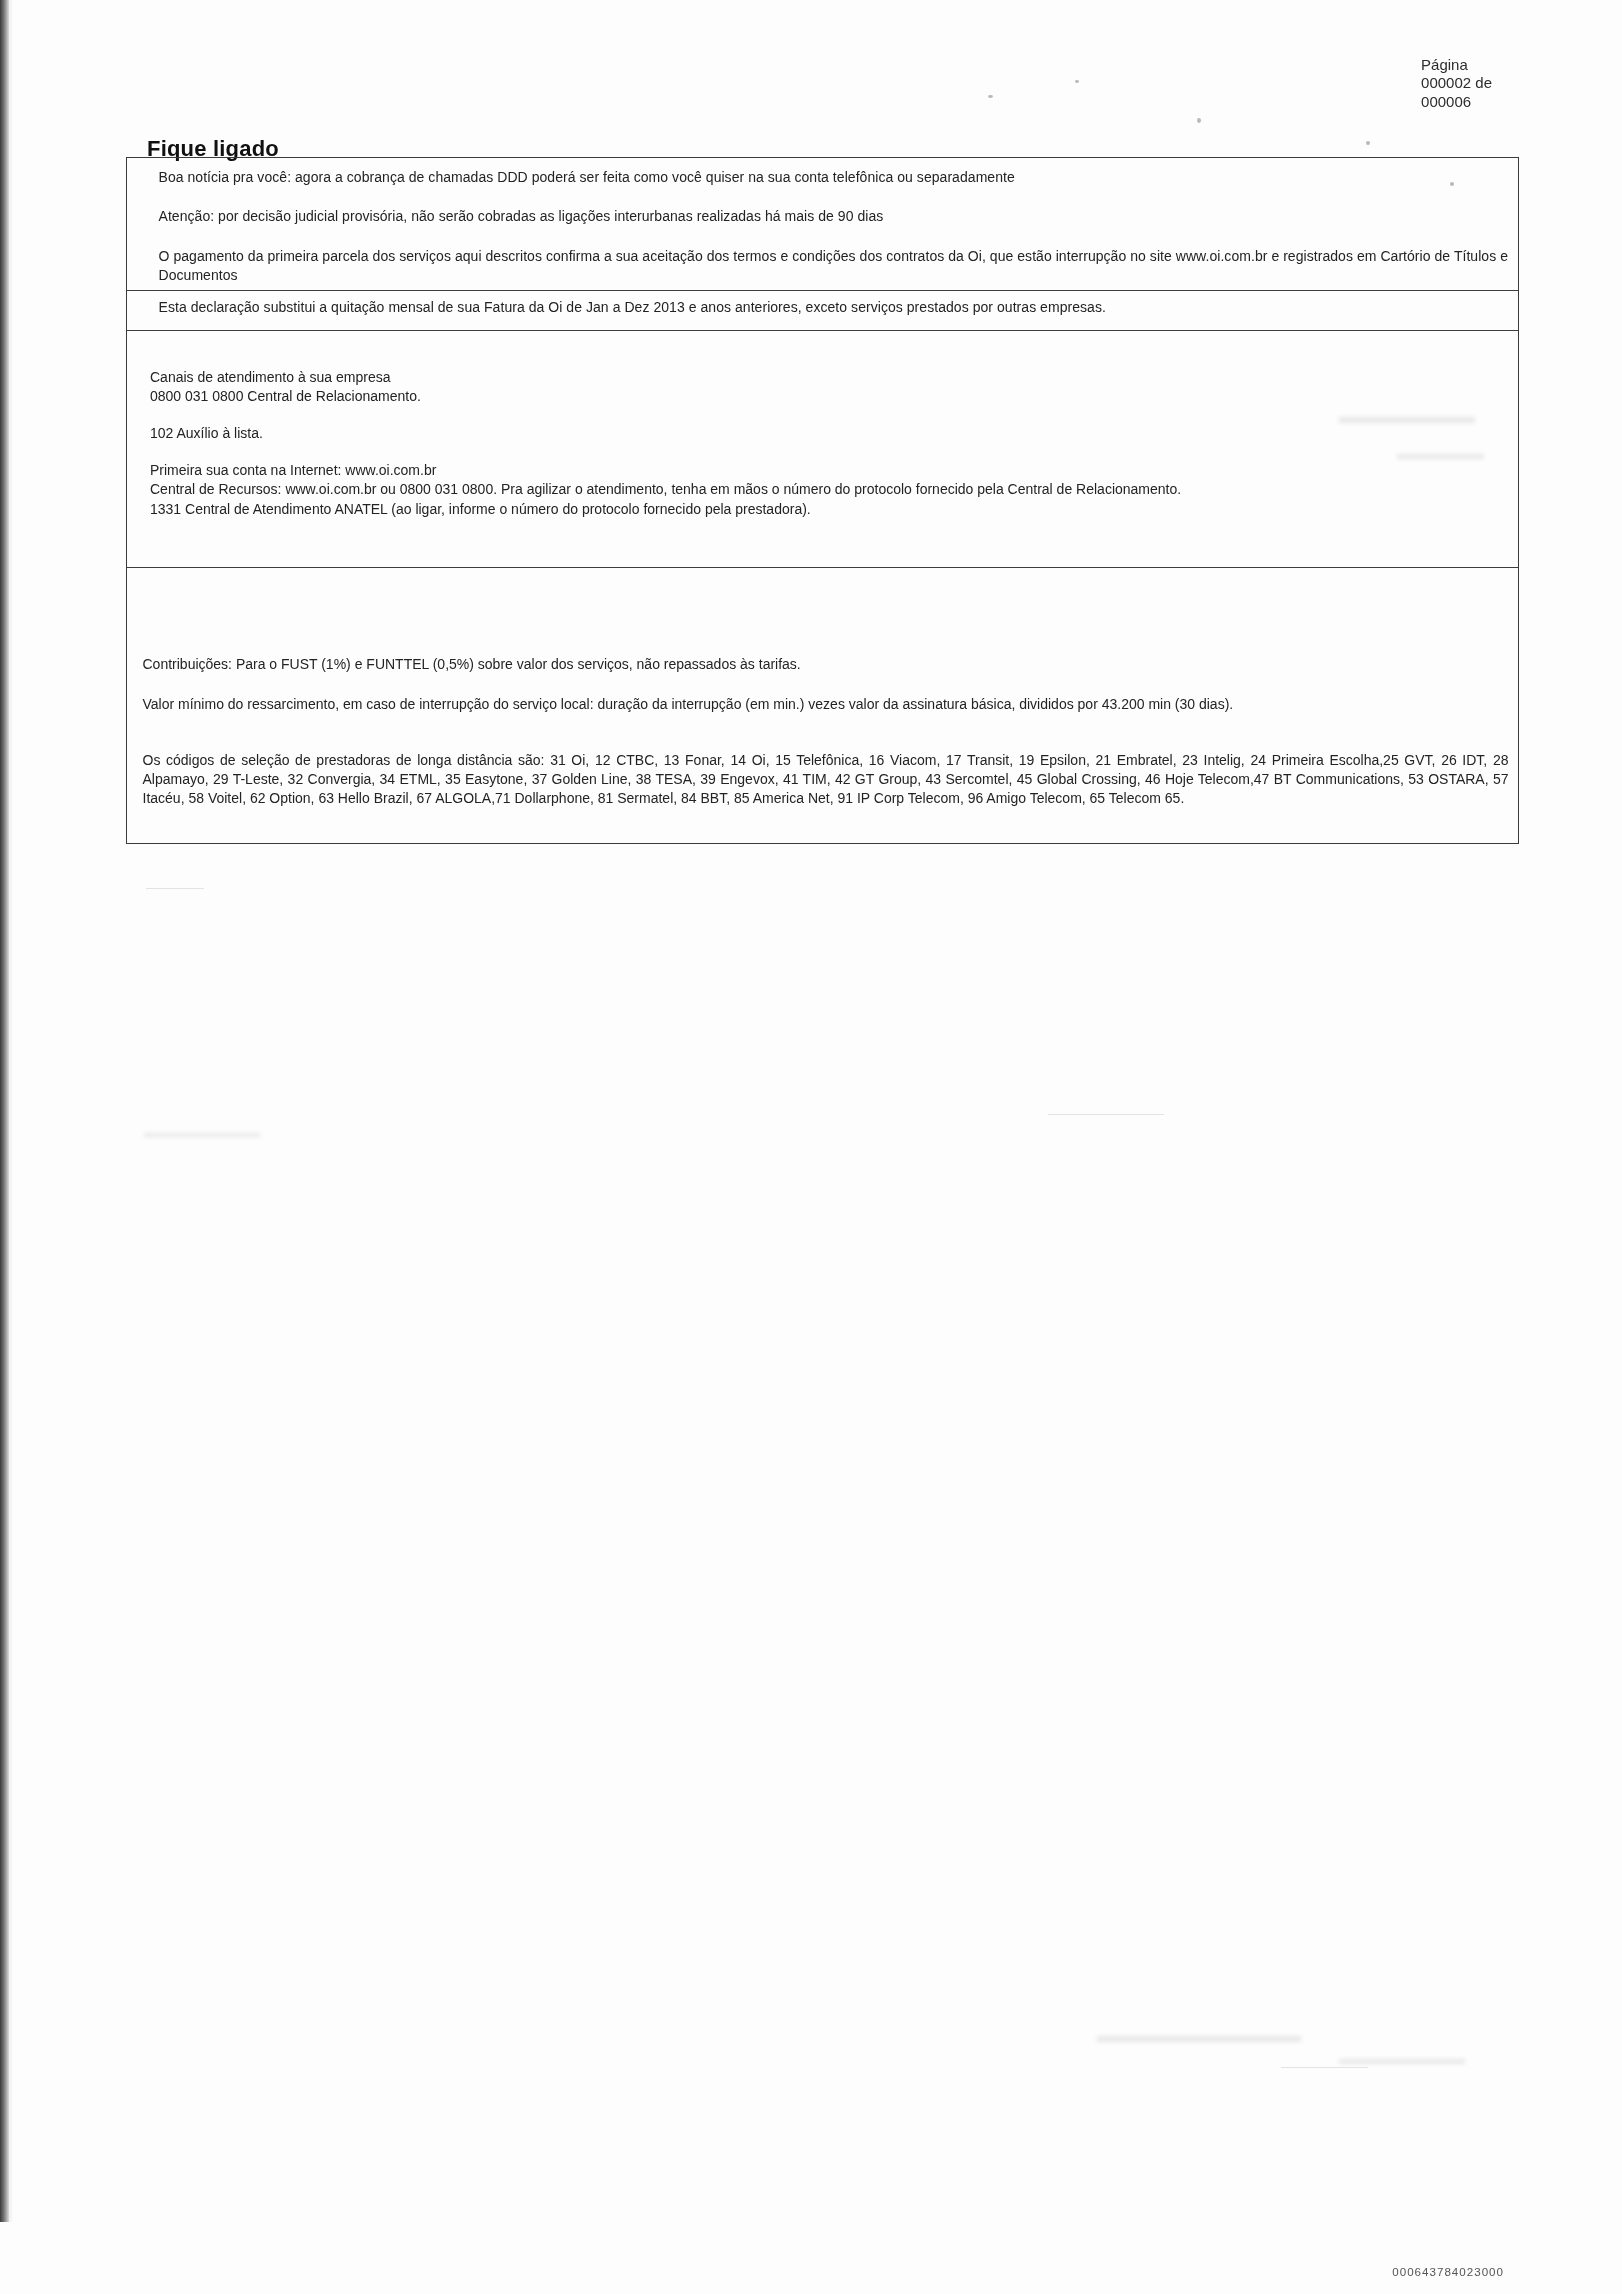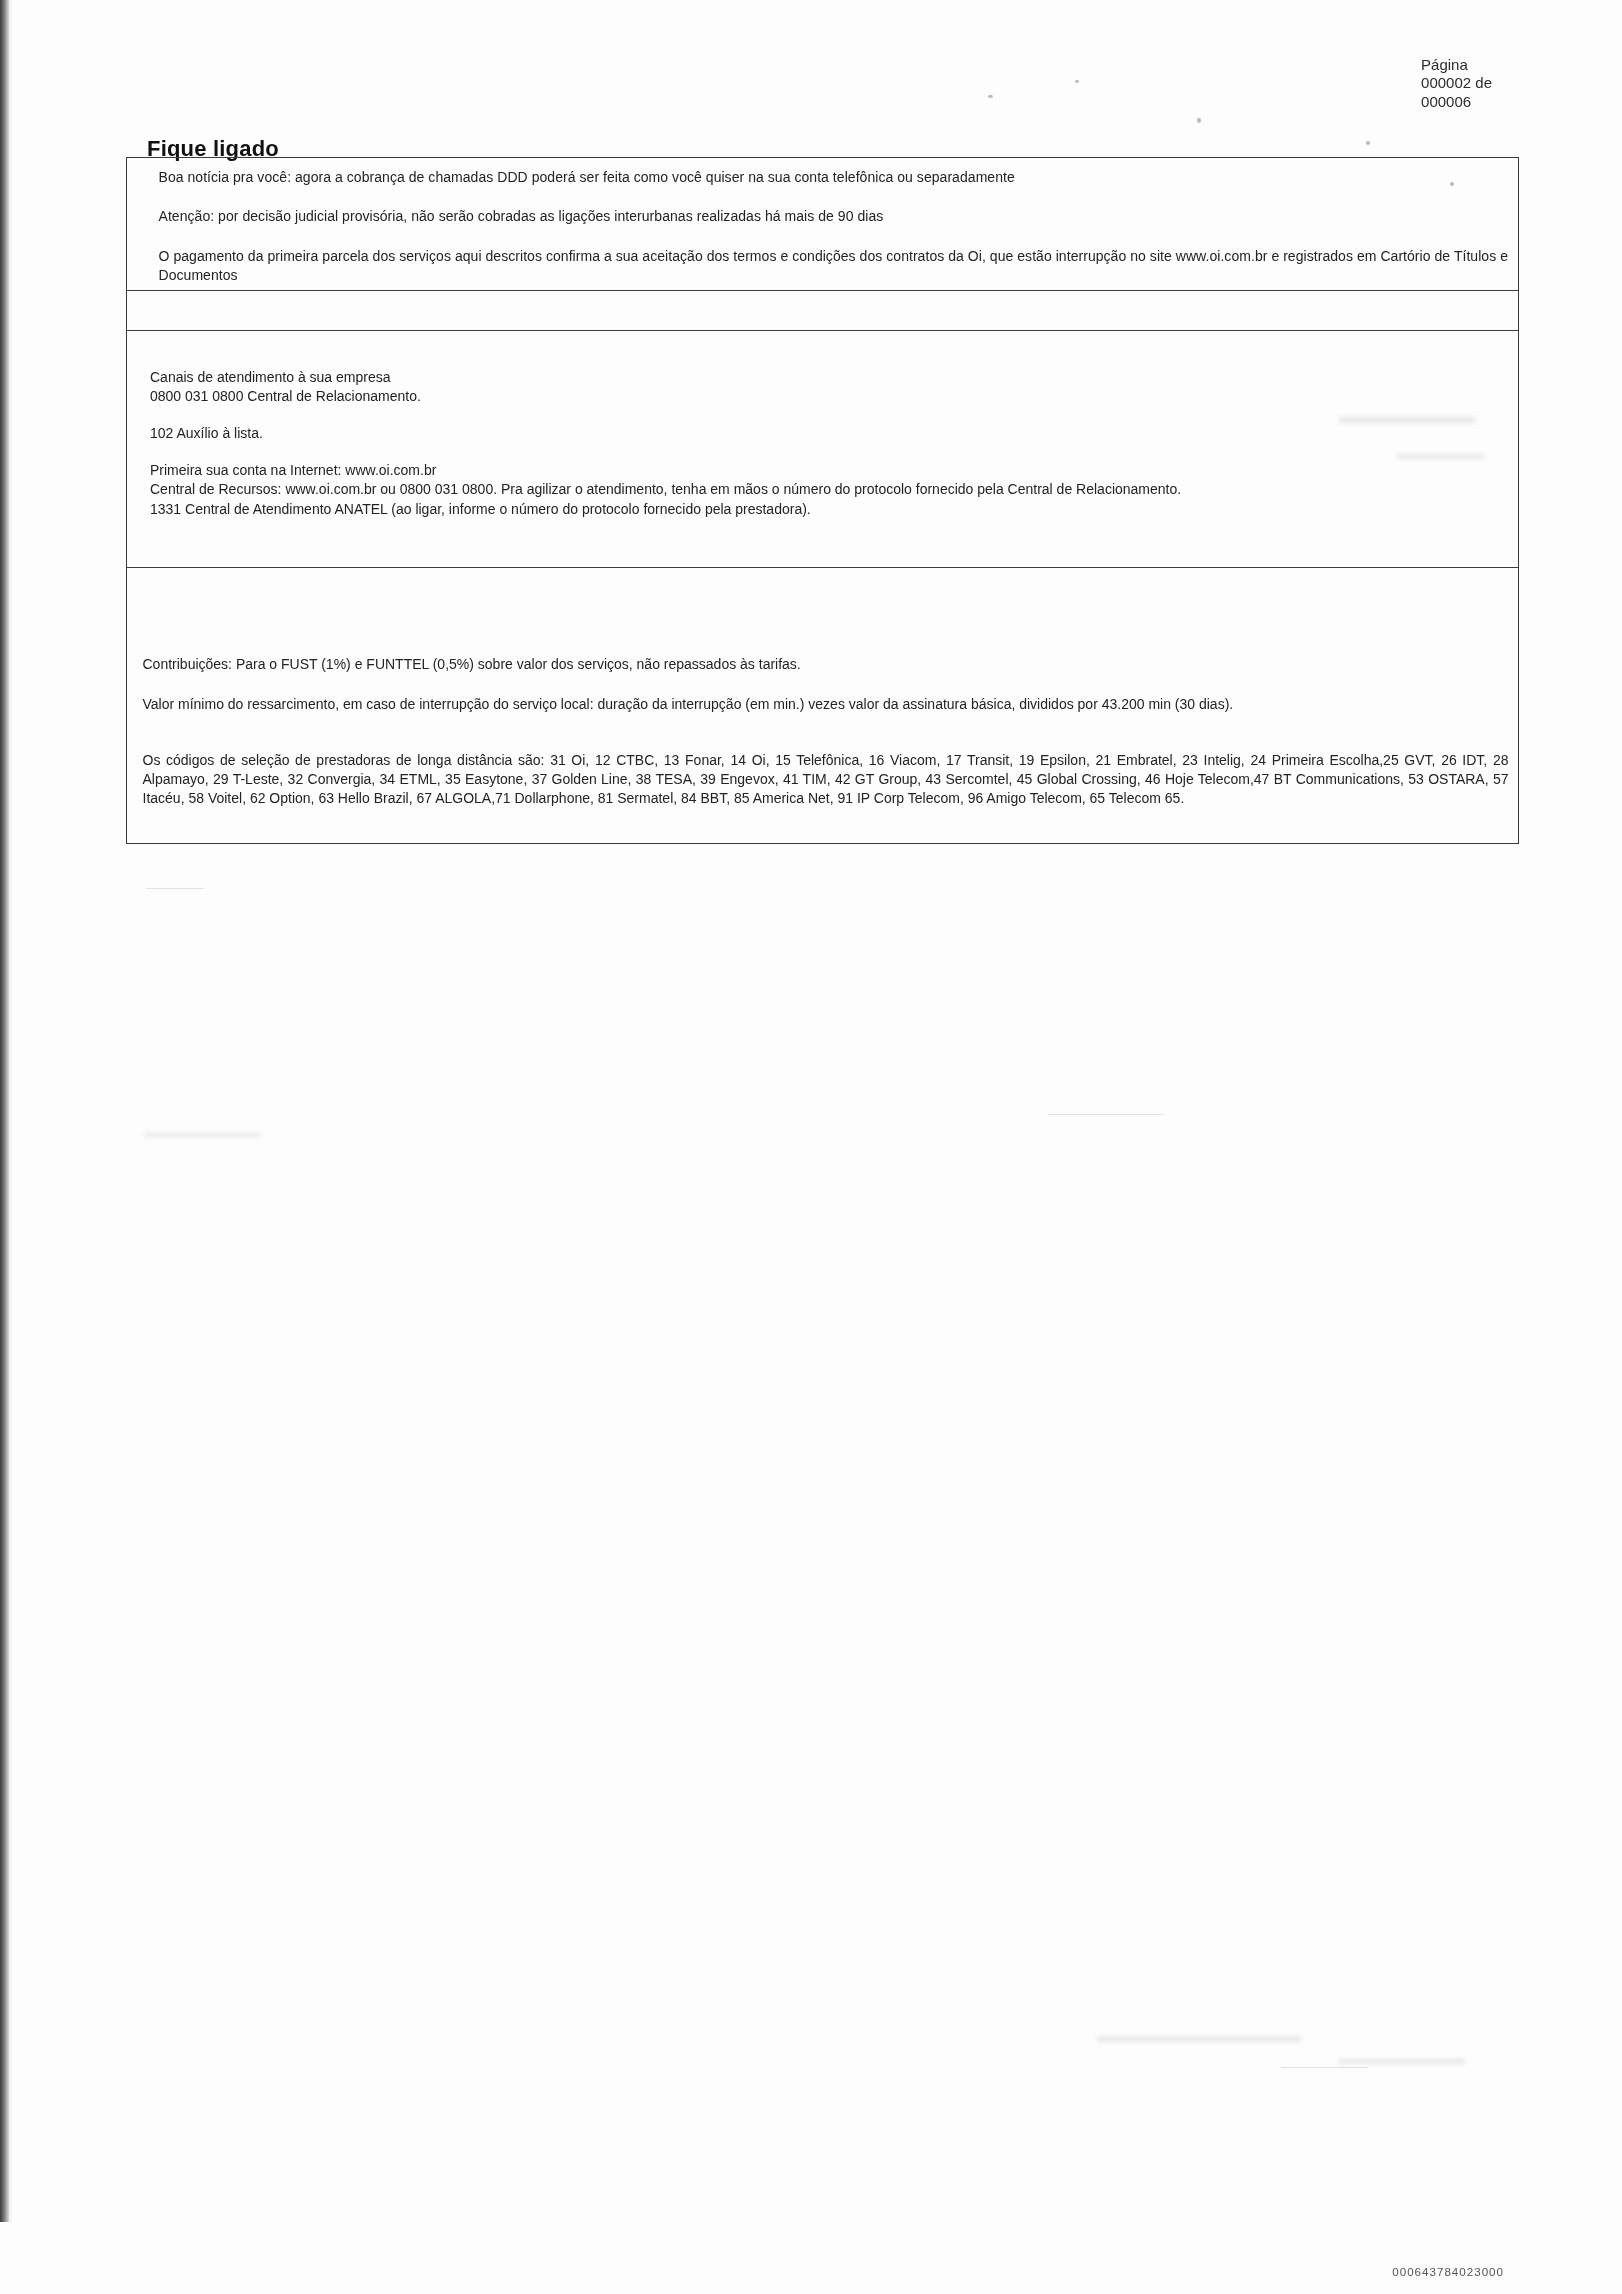--- a/index.html
+++ b/index.html
@@ -169,20 +169,21 @@
   <div class="box">
 
     <div class="para blk-a" style="top:9.7px;">Boa notícia pra você: agora  a cobrança de chamadas DDD poderá ser feita como você quiser  na sua conta telefônica ou separadamente</div>
 
     <div class="para blk-a" style="top:49px;">Atenção: por decisão judicial provisória, não serão cobradas as ligações interurbanas realizadas há mais de 90 dias</div>
 
     <div class="para blk-a" style="top:89px; width:1374px;">O pagamento da primeira parcela dos serviços aqui descritos confirma a sua aceitação dos termos e condições dos contratos da Oi, que estão interrupção no site www.oi.com.br e registrados em Cartório de Títulos e Documentos</div>
 
     <div class="divider" style="top:132px;"></div>
 
+    <div class="para blk-a" style="top:140px;">Esta declaração substitui a quitação mensal de sua Fatura da Oi de Jan a Dez 2013 e anos anteriores, exceto serviços prestados por outras empresas.</div>
 
     <div class="divider" style="top:172px;"></div>
 
     <div class="contact-block" style="top:210px;">Canais de atendimento à sua empresa</div>
     <div class="contact-block" style="top:229px;">0800 031 0800 Central de Relacionamento.</div>
     <div class="contact-block" style="top:266px;">102 Auxílio à lista.</div>
     <div class="contact-block" style="top:303px;">Primeira sua conta na Internet: www.oi.com.br</div>
     <div class="contact-block" style="top:322px; width:1329px;">Central de Recursos: www.oi.com.br ou 0800 031 0800. Pra agilizar o atendimento, tenha em mãos o número do protocolo fornecido pela Central de Relacionamento.</div>
     <div class="contact-block" style="top:342px; width:1329px;">1331 Central de Atendimento ANATEL (ao ligar, informe o número do protocolo fornecido pela prestadora).</div>
 

